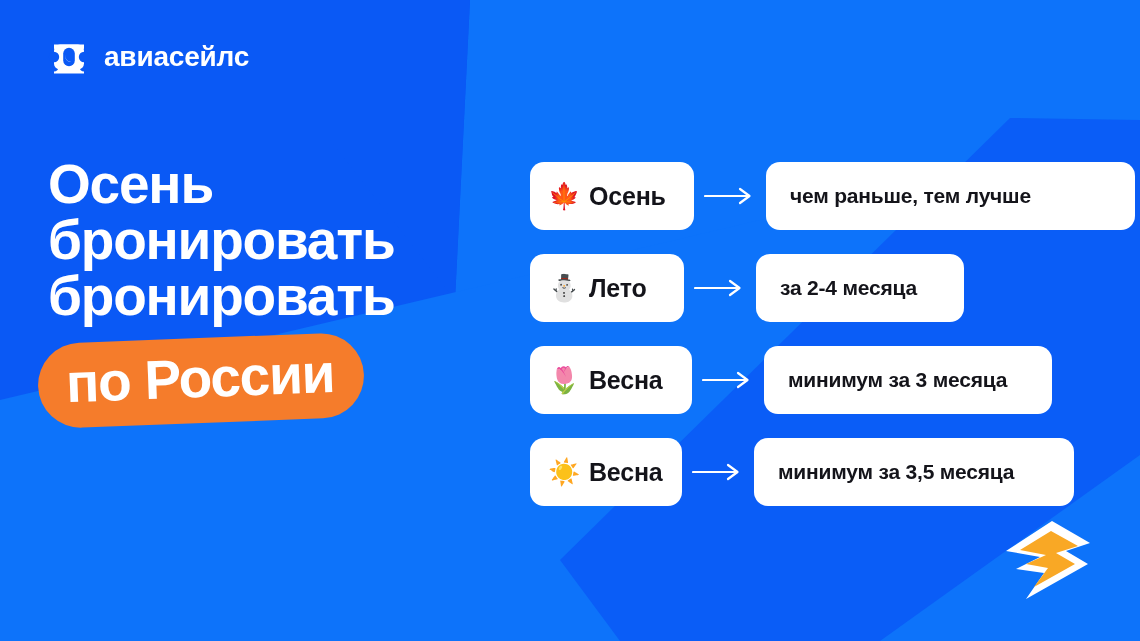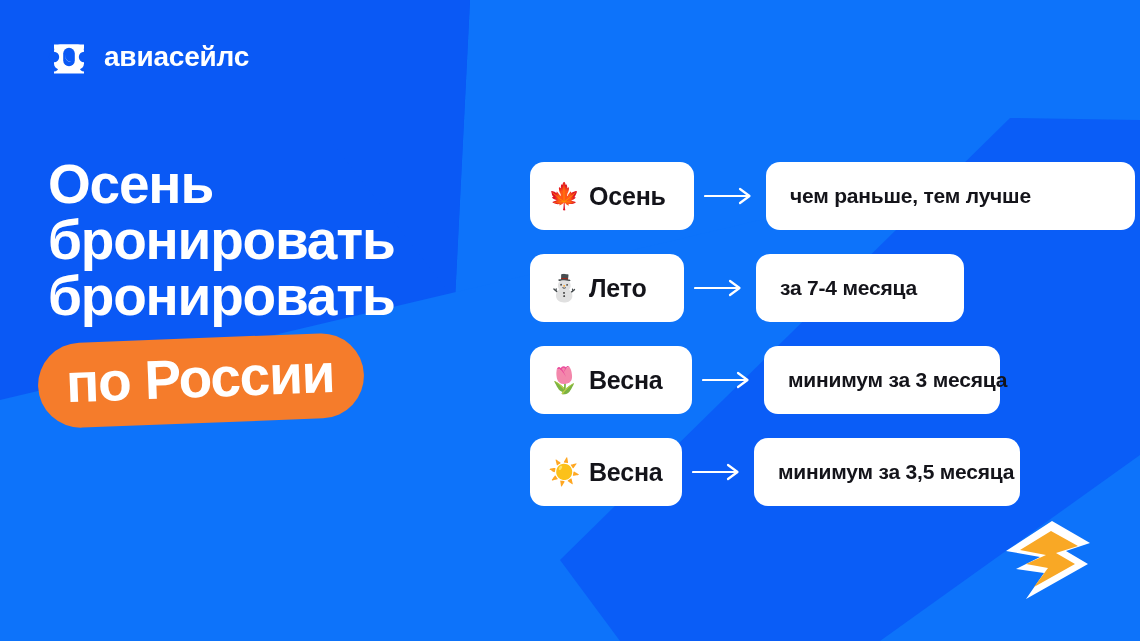--- a/index.html
+++ b/index.html
@@ -232,50 +232,50 @@
           <span class="season-emoji">⛄</span>
           <span class="season-label">Лето</span>
         </div>
         <div class="arrow">
           <svg width="52" height="18" viewBox="0 0 52 18">
             <path d="M1 9 H44" stroke="#ffffff" stroke-width="2.2" stroke-linecap="round" fill="none"></path>
             <path d="M36 2 L45.5 9 L36 16" stroke="#ffffff" stroke-width="2.2" stroke-linecap="round" stroke-linejoin="round" fill="none"></path>
           </svg>
         </div>
         <div class="card card-answer" style="width: 208px;">
-          <span class="answer-label">за 7-4 месяца</span>
+          <span class="answer-label">за 2-4 месяца</span>
         </div>
       </div>
       <div class="row">
         <div class="card card-season" style="width: 162px;">
           <span class="season-emoji">🌷</span>
           <span class="season-label">Весна</span>
         </div>
         <div class="arrow">
           <svg width="52" height="18" viewBox="0 0 52 18">
             <path d="M1 9 H44" stroke="#ffffff" stroke-width="2.2" stroke-linecap="round" fill="none"></path>
             <path d="M36 2 L45.5 9 L36 16" stroke="#ffffff" stroke-width="2.2" stroke-linecap="round" stroke-linejoin="round" fill="none"></path>
           </svg>
         </div>
-        <div class="card card-answer" style="width: 236px;">
+        <div class="card card-answer" style="width: 288px;">
           <span class="answer-label">минимум за 3 месяца</span>
         </div>
       </div>
       <div class="row">
         <div class="card card-season" style="width: 152px;">
           <span class="season-emoji">☀️</span>
           <span class="season-label">Весна</span>
         </div>
         <div class="arrow">
           <svg width="52" height="18" viewBox="0 0 52 18">
             <path d="M1 9 H44" stroke="#ffffff" stroke-width="2.2" stroke-linecap="round" fill="none"></path>
             <path d="M36 2 L45.5 9 L36 16" stroke="#ffffff" stroke-width="2.2" stroke-linecap="round" stroke-linejoin="round" fill="none"></path>
           </svg>
         </div>
-        <div class="card card-answer" style="width: 266px;">
+        <div class="card card-answer" style="width: 320px;">
           <span class="answer-label">минимум за 3,5 месяца</span>
         </div>
       </div>
     </div>
 
   <svg class="bolt" viewBox="0 0 112 86">
     <path d="M70 4 L108 26 L84 34 L106 47 L44 82 L62 56 L34 52 L58 40 L24 34 Z" fill="#ffffff"></path>
     <path d="M69 14 L96 29 L74 36 L93 47 L52 70 L66 51 L44 47 L64 38 L38 33 Z" fill="#f9a825"></path>
   </svg>
 

